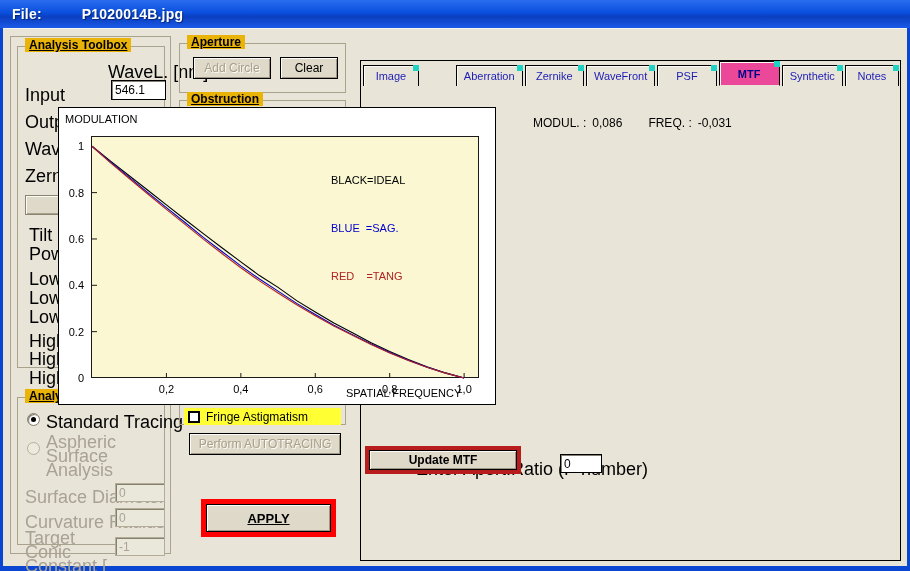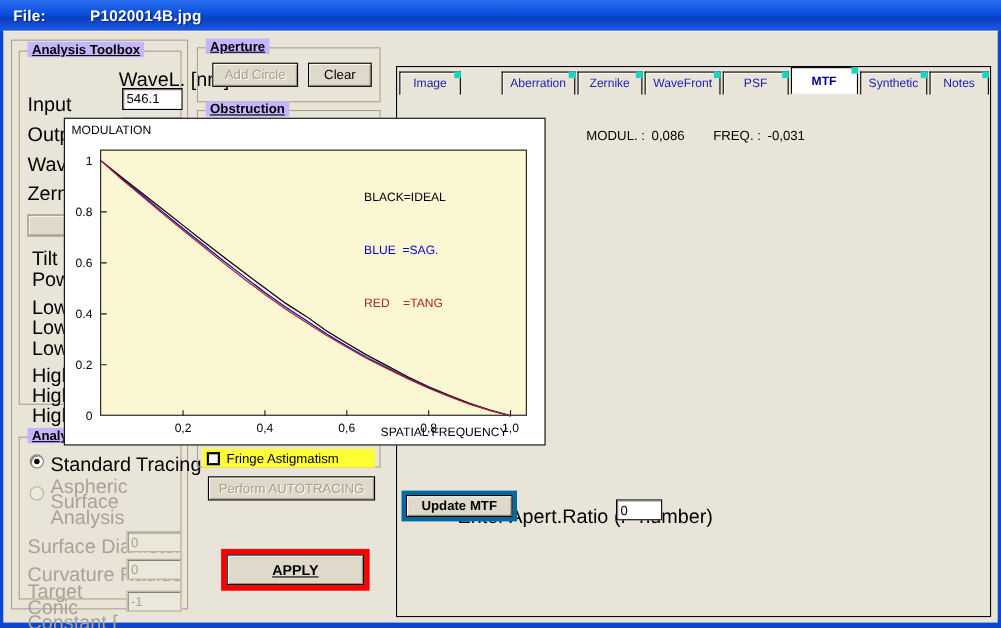--- a/index.html
+++ b/index.html
@@ -35,21 +35,21 @@
   }
   
   .group {
     position: absolute;
     border: 1px solid #a9a28d;
     border-top-color: #a9a28d;
     background: transparent;
   }
   .group > .legend {
     position: absolute; top: -9px; left: 7px;
-    background: #c4b5fd;
+    background: #eab308;
     padding: 0 4px;
     font-size: 12px; font-weight: bold; color: #000;
     text-decoration: underline;
     white-space: nowrap;
     text-align: right;
   }
   .btn {
     background: #ded9c8;
     border: 1px solid #000;
     border-right-color:#000; border-bottom-color:#000;
@@ -134,21 +134,21 @@
   }
   .tab:first-child { margin-left:3px;text-align:right; }
   .tab .corner {
     position:absolute; right:-1px; top:-1px;
     width:6px; height:6px;
     background:#1fd3c4;
   }
   .tab.active {
     height:25px;
     font-weight:bold; color:#00008b;
-    background:#ffffff;
+    background:#ec4899;
     border-bottom:1px solid #e8e5d8;
     z-index:6;
   }
   
   #chart-frame {
     position:absolute; left:55px; top:78px; width:438px; height:298px;
     background:#ffffff;
     border:1px solid #000;
   }
   #plot-area {
@@ -159,22 +159,22 @@
   #chart-frame svg { position:absolute; left:0; top:0; }
   .axis-text { font-family:"Liberation Sans", sans-serif; font-size:11px; fill:#000; }
   
   .underline-ul { text-decoration: underline; }
   #apply-wrap {
     position:absolute; left:198px; top:470px; width:135px; height:38px;
     background:#ff0000; padding:5px;
   }
   #apply-btn { width:100%; height:100%; font-weight:bold; font-size:13px; }
   #update-wrap {
-    position:absolute; left:362px; top:417px; width:105px; height:28px;
-    background:#0369a1; padding:4px;
+    position:absolute; left:362px; top:417px; width:156px; height:28px;
+    background:#b91c1c; padding:4px;
   }
   #update-btn { width:100%; height:100%; font-weight:bold; font-size:12px; border:1px solid #000;}
   .spin-btn {
     position:absolute; width:26px; height:18px;
     background:#ded9c8;
     border:1px solid #6f6a5a;
     box-shadow: inset 1px 1px 0 #fbfaf4, inset -1px -1px 0 #9e9784;
     display:flex; align-items:center; justify-content:center;
     font-size:8px; color:#000;
   }

